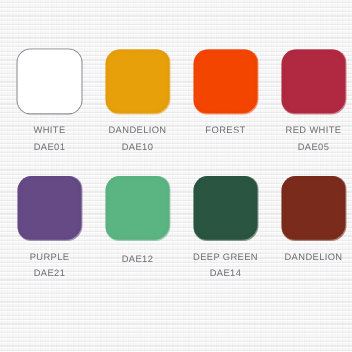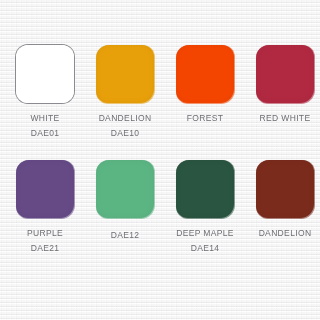--- a/index.html
+++ b/index.html
@@ -145,20 +145,21 @@
       <div class="chip" style="background-color:#f44500"></div>
       <div class="label-block">
         <span class="label-name">FOREST</span>
       </div>
     </div>
 
     <div class="swatch-cell">
       <div class="chip" style="background-color:#b12940"></div>
       <div class="label-block">
         <span class="label-name">RED WHITE</span>
+        <span class="label-code">DAE05</span>
       </div>
     </div>
 
   </div>
 
   <div class="swatch-row row-bottom">
 
     <div class="swatch-cell">
       <div class="chip" style="background-color:#654a86"></div>
       <div class="label-block">
@@ -170,21 +171,21 @@
     <div class="swatch-cell">
       <div class="chip" style="background-color:#5bb583"></div>
       <div class="label-block">
         <span class="label-code">DAE12</span>
       </div>
     </div>
 
     <div class="swatch-cell">
       <div class="chip" style="background-color:#2a5540"></div>
       <div class="label-block">
-        <span class="label-name">DEEP MAPLE</span>
+        <span class="label-name">DEEP GREEN</span>
         <span class="label-code">DAE14</span>
       </div>
     </div>
 
     <div class="swatch-cell">
       <div class="chip" style="background-color:#7a2b1c"></div>
       <div class="label-block">
         <span class="label-name">DANDELION</span>
       </div>
     </div>

